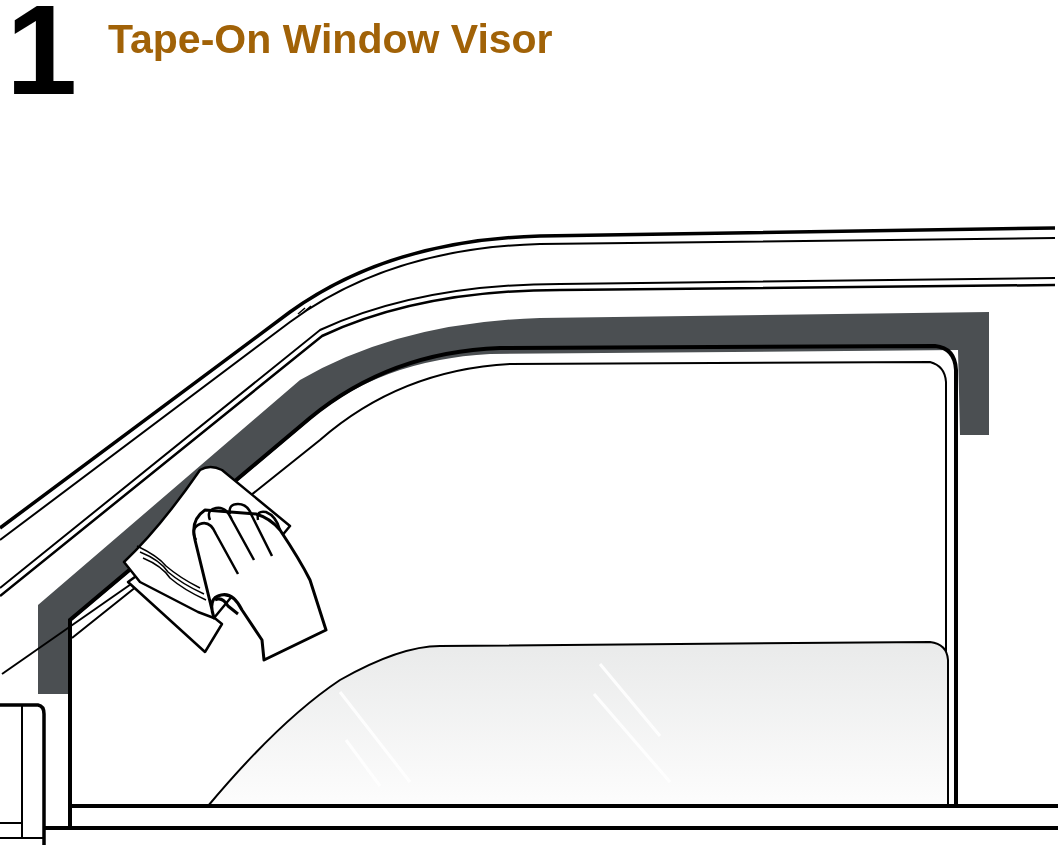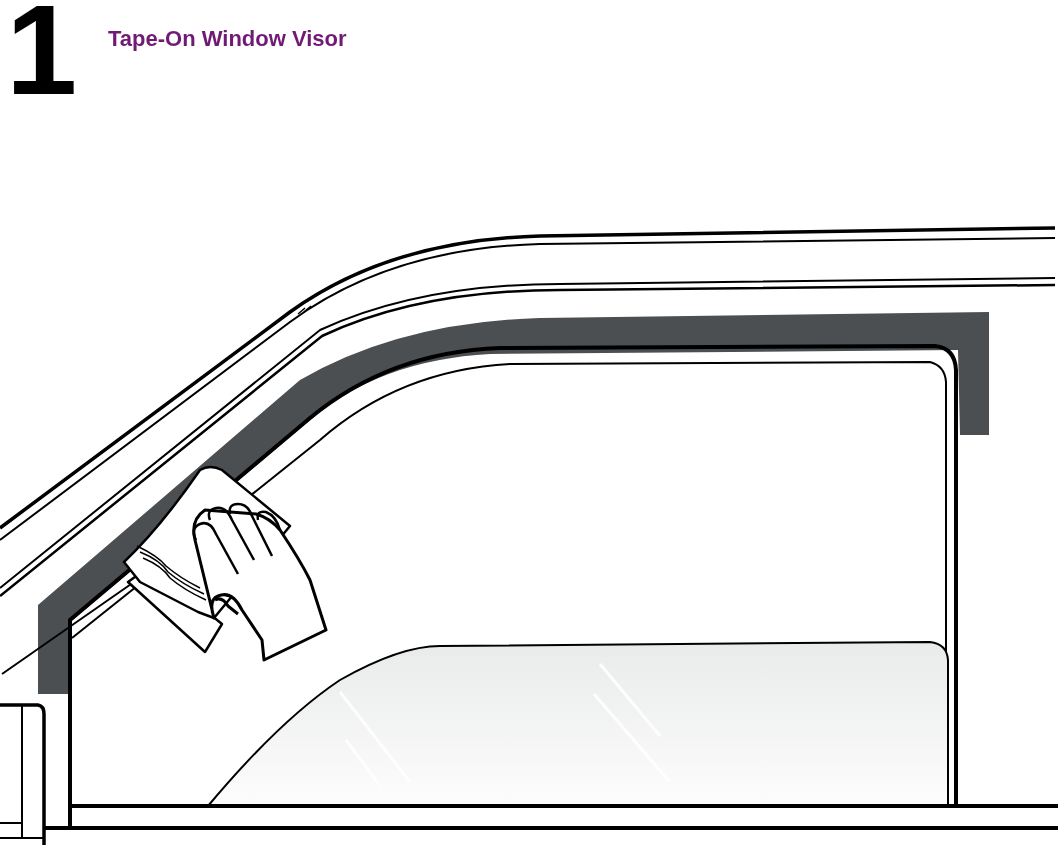--- a/index.html
+++ b/index.html
@@ -1,18 +1,18 @@
 <!DOCTYPE html>
 <html><head>
 <meta charset="utf-8">
 <style>
   html, body { margin:0; padding:0; background:#ffffff; }
   body { width:1058px; height:847px; position:relative; overflow:hidden; font-family:"Liberation Sans", sans-serif; }
   .step-number { position:absolute; left:6px; top:-14px; font-size:128px; font-weight:bold; color:#000; line-height:1; letter-spacing:-4px; font-family:"Liberation Sans", sans-serif; }
-  .title { position:absolute; left:108px; top:22px; font-size:22px; font-weight:bold; color:#701a75; line-height:34px; font-family:"Liberation Sans", sans-serif; }
+  .title { position:absolute; left:108px; top:22px; font-size:41px; font-weight:bold; color:#a16207; line-height:34px; font-family:"Liberation Sans", sans-serif; }
   .title div { white-space:nowrap; }
   svg.illustration { position:absolute; left:0; top:0; }
 </style>
 </head>
 <body>
 
 <div class="step-number">1</div>
 <div class="title">
   <div>Tape-On Window Visor</div>
 </div>

